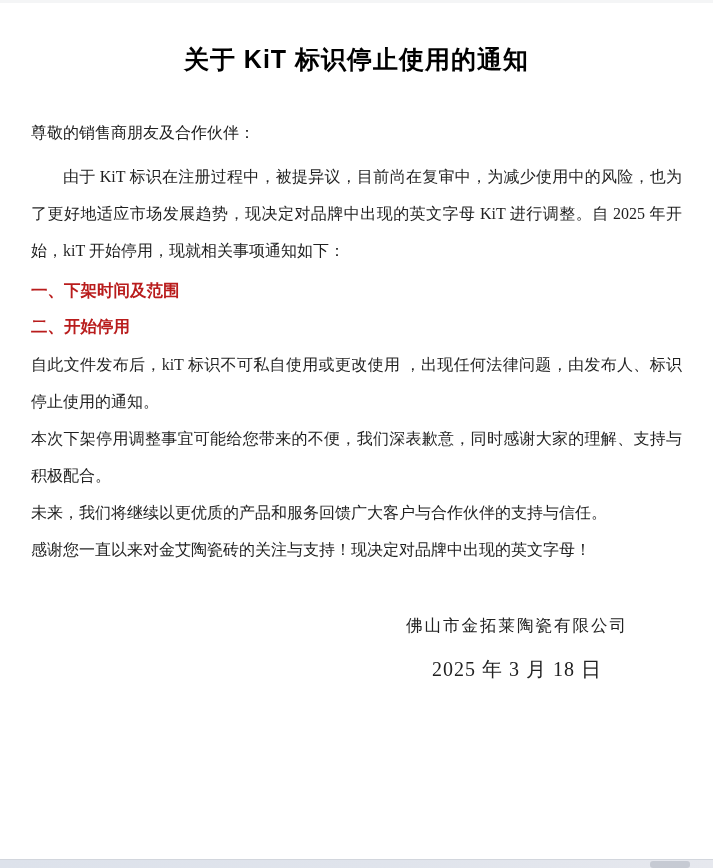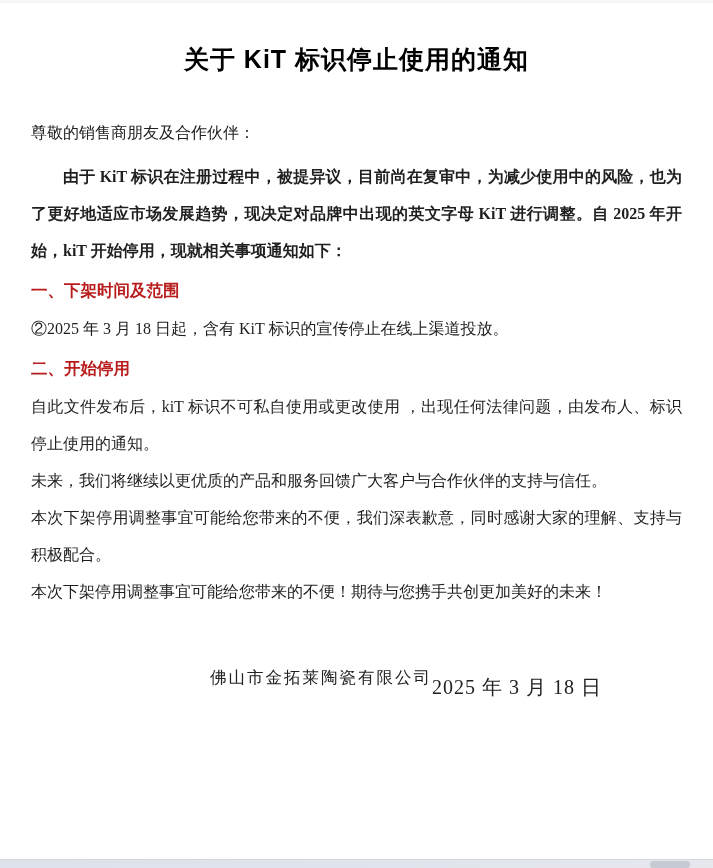--- a/index.html
+++ b/index.html
@@ -33,35 +33,35 @@
     line-height: 22px;
     margin-bottom: 14px;
     margin-top: 42px;
   }
   .para {
     font-size: 16px;
     line-height: 37px;
     text-align: justify;
     color: #1f1f1f;
   }
-  .para.indent { text-indent: 2em; font-weight: bold; }
+  .para.indent { text-indent: 2em; }
   .sec-heading {
     font-family: "Liberation Sans", "DejaVu Sans", sans-serif;
     font-weight: 700;
     font-size: 16.5px;
     line-height: 30px;
     color: #b91c1c;
     margin-top: 6px;
     margin-bottom: 5px;
   }
   .signature {
     width: fit-content;
-    margin: 46px 80px 0 auto;
+    margin: 46px 54px 0 auto;
     display: flex;
-    flex-direction: row;
+    flex-direction: column;
     align-items: center;
     justify-content: space-between;
   }
   .signature .company {
     font-size: 16.5px;
     line-height: 24px;
     letter-spacing: 2px;
   }
   .signature .sig-date {
     margin-top: 19px;
@@ -95,31 +95,30 @@
 
   <h1 class="doc-title">关于 KiT 标识停止使用的通知</h1>
 
   <p class="greeting">尊敬的销售商朋友及合作伙伴：</p>
 
   <p class="para indent">由于 KiT 标识在注册过程中，被提异议，目前尚在复审中，为减少使用中的风险，也为了更好地适应市场发展趋势，现决定对品牌中出现的英文字母 KiT 进行调整。自 2025 年开始，kiT 开始停用，现就相关事项通知如下：</p>
 
   <h2 class="sec-heading">一、下架时间及范围</h2>
 
 
-  <p class="para">②2025 年 3 月 18 日起，含有 KiT 标识的宣传停止在线上渠道投放。</p>
 
   <h2 class="sec-heading">二、开始停用</h2>
 
   <p class="para">自此文件发布后，kiT 标识不可私自使用或更改使用 ，出现任何法律问题，由发布人、标识停止使用的通知。</p>
 
+  <p class="para">本次下架停用调整事宜可能给您带来的不便，我们深表歉意，同时感谢大家的理解、支持与积极配合。</p>
+
   <p class="para">未来，我们将继续以更优质的产品和服务回馈广大客户与合作伙伴的支持与信任。</p>
 
-  <p class="para">本次下架停用调整事宜可能给您带来的不便，我们深表歉意，同时感谢大家的理解、支持与积极配合。</p>
-
-  <p class="para">本次下架停用调整事宜可能给您带来的不便！期待与您携手共创更加美好的未来！</p>
+  <p class="para">感谢您一直以来对金艾陶瓷砖的关注与支持！现决定对品牌中出现的英文字母！</p>
 
   <div class="signature">
     <p class="company">佛山市金拓莱陶瓷有限公司</p>
     <p class="sig-date">2025 年 3 月 18 日</p>
   </div>
 
 </div>
 
 <div class="hscrollbar">
   <div class="hthumb"></div>

